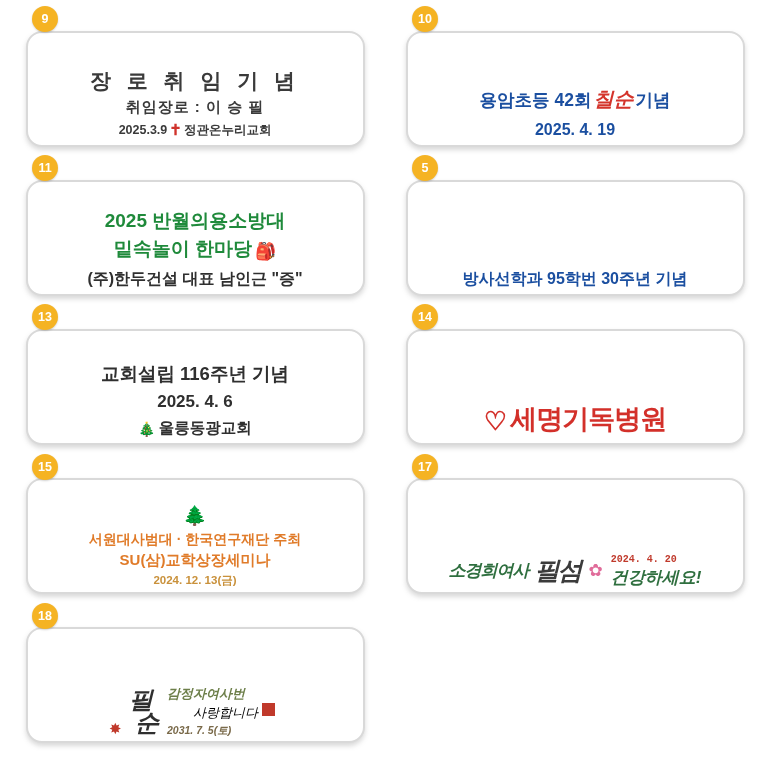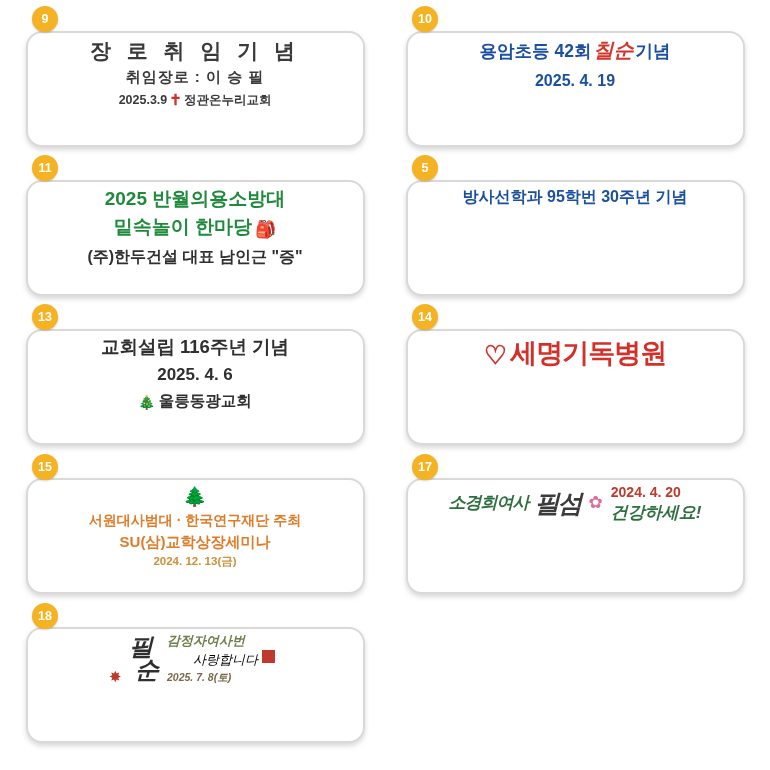--- a/index.html
+++ b/index.html
@@ -32,21 +32,21 @@
   }
   .card {
     position: relative;
     width: 335px;
     height: 112px;
     background: #ffffff;
     border: 2px solid #d9d9d9;
     border-radius: 16px;
     box-shadow: 0 3px 5px rgba(120,120,120,0.28);
     display: flex;
-    align-items: flex-start;
+    align-items: flex-end;
     justify-content: center;
     overflow: hidden;
   }
   .badge {
     position: absolute;
     left: 18px;
     top: -12px;
     width: 26px;
     height: 26px;
     border-radius: 50%;
@@ -290,24 +290,25 @@
   .s17 .flower {
     font-size: 17px;
     color: #e06c9a;
     margin: 0 2px;
   }
   .s17 .side {
     text-align: left;
     line-height: 1.25;
   }
   .s17 .d1 {
-    font-size: 14px;
+    font-size: 10px;
     font-weight: bold;
     color: #c0392b;
     display: block;
+    font-family: Liberation Mono, monospace;
   }
   .s17 .d2 {
     font-size: 17px;
     font-weight: bold;
     color: #2f6f3f;
     font-style: italic;
     display: block;
   }
 
   
@@ -485,19 +486,19 @@
     <div class="card">
       <div class="stamp s18">
         <span class="stack">
           <span class="p1">필</span>
           <span class="p2">순</span>
           <span class="snow">✸</span>
         </span>
         <span class="side">
           <span class="t1">감정자여사번</span>
           <span class="t2"><span>사랑합니다</span><span class="seal"></span></span>
-          <span class="t3">2025. 7. 8(토)</span>
+          <span class="t3">2031. 7. 5(토)</span>
         </span>
       </div>
     </div>
   </div>
 
 </div>
 
 </body></html>

